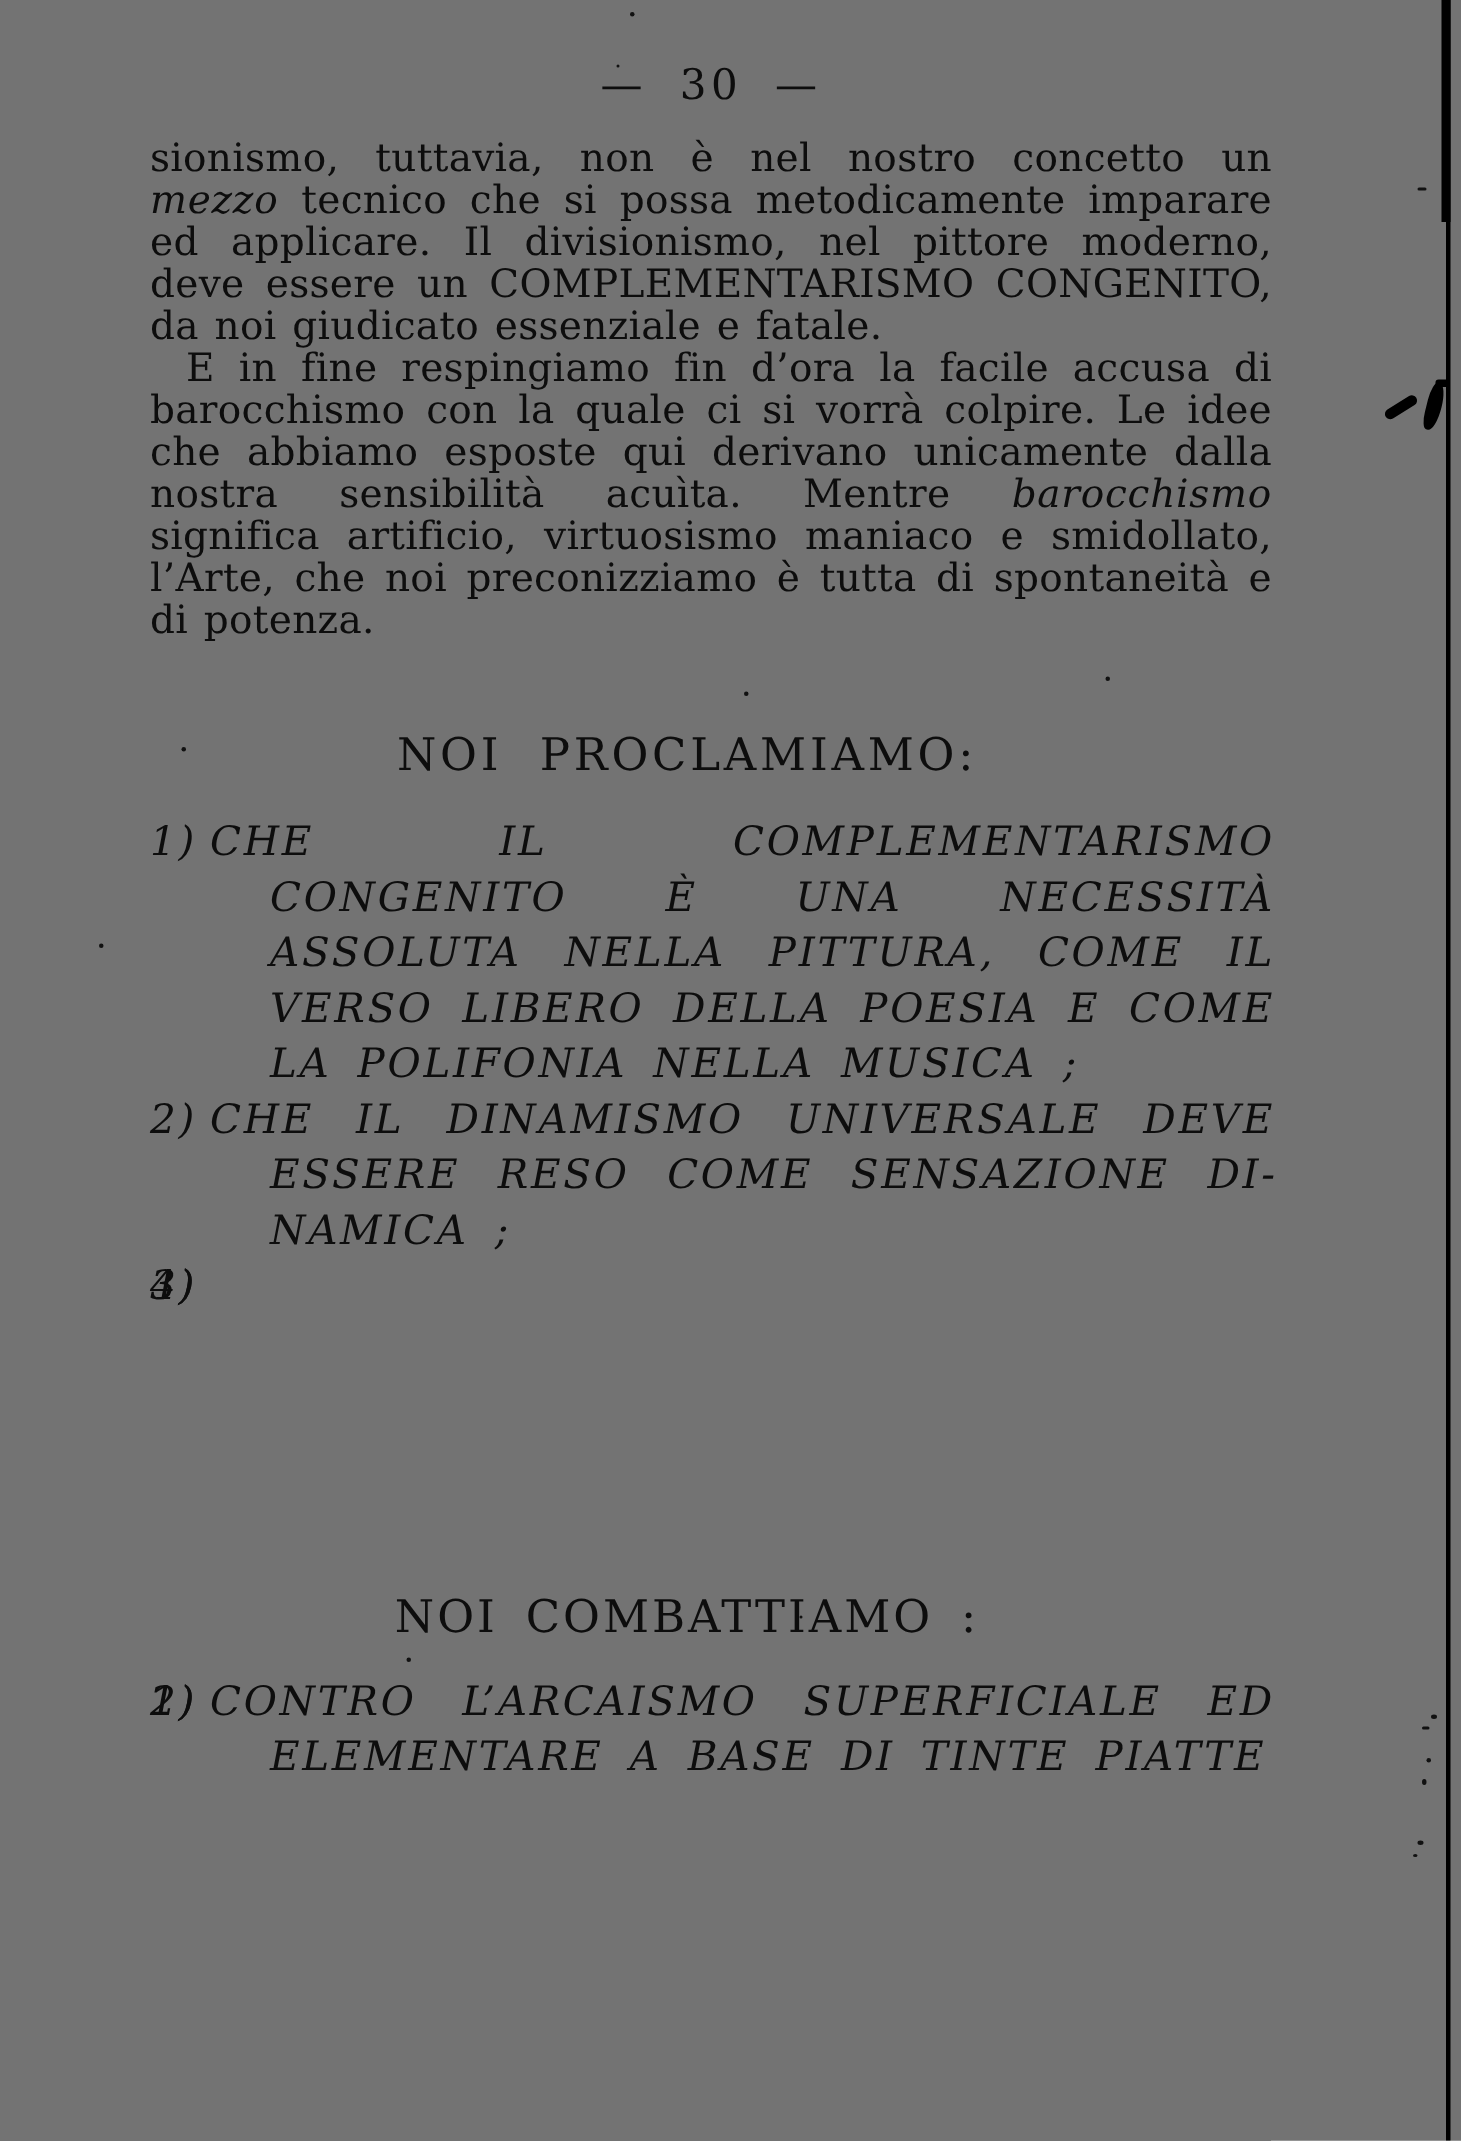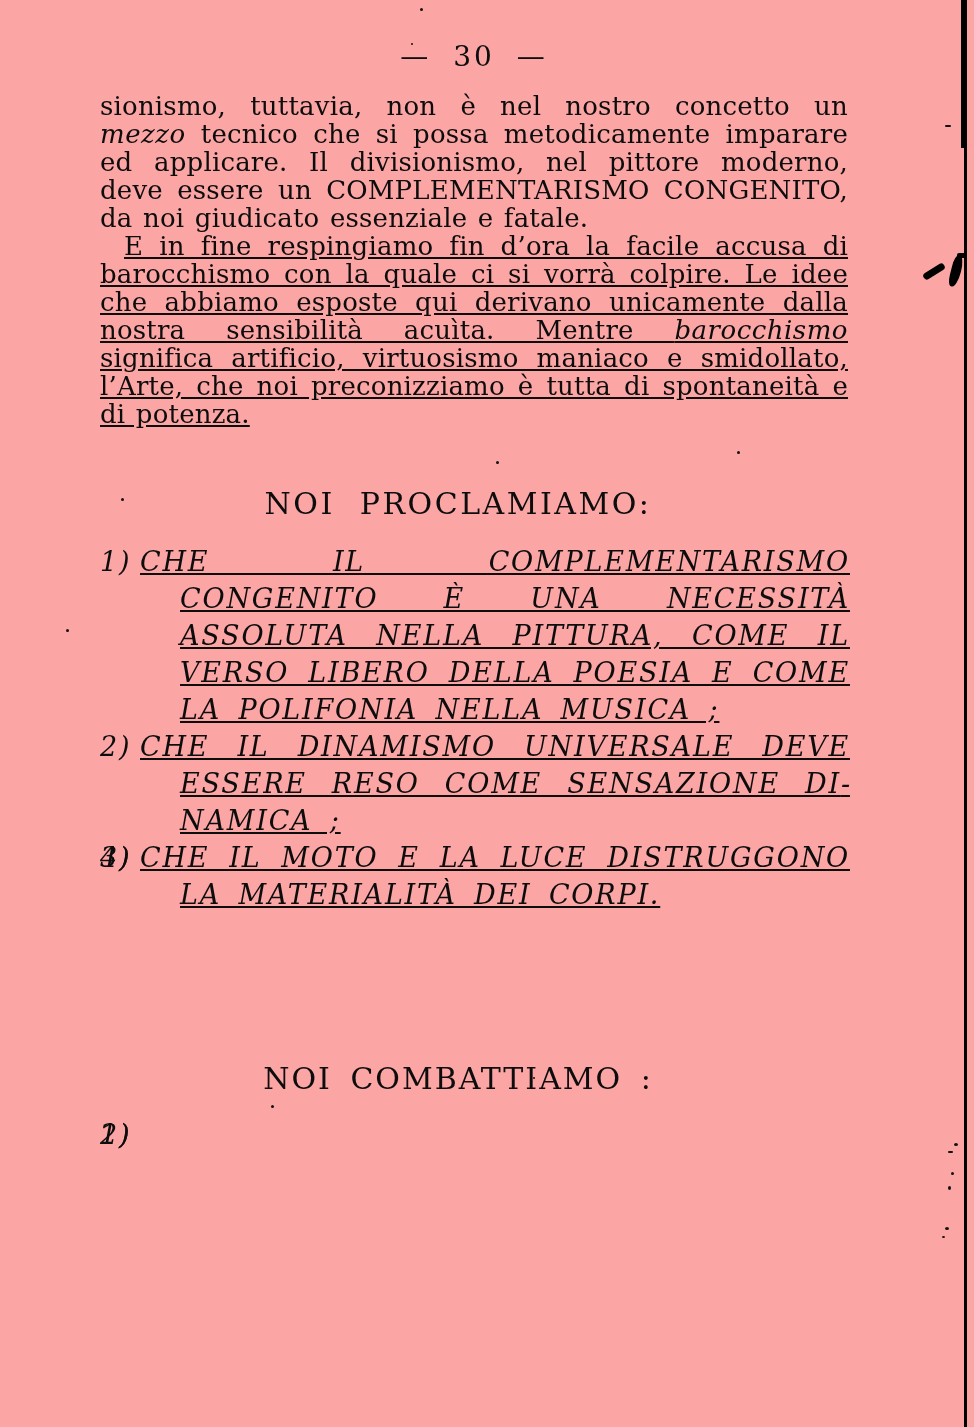--- a/index.html
+++ b/index.html
@@ -5,36 +5,36 @@
 <style>
   html, body { margin: 0; padding: 0; }
   body {
     width: 974px; height: 1427px;
     background: #ffffff;
     position: relative;
     font-family: "DejaVu Serif", "Liberation Serif", serif;
     color: #0d0d0d;
     overflow: hidden;
   }
-  .page { position: absolute; inset: 0; background: #fca5a5; }
+  .page { position: absolute; inset: 0; background: #737373; }
 
   .pageno {
     position: absolute; left: 100px; top: 40px; width: 748px;
     text-align: center; font-size: 28px; letter-spacing: 3px; word-spacing: 10px;
     white-space: nowrap;
   }
 
   .bodytext {
     position: absolute; left: 100px; top: 92px; width: 748px;
     font-size: 26px; line-height: 28px;
     text-align: justify; letter-spacing: 0.2px; word-spacing: 2px;
     hyphens: manual; -webkit-hyphens: manual;
   }
   .bodytext p { margin: 0; }
-  .bodytext p.indented { text-indent: 24px; text-decoration: underline; }
+  .bodytext p.indented { text-indent: 24px; }
   .bodytext em { font-style: italic; letter-spacing: 0.5px; }
 
   .heading {
     position: absolute; left: 84px; width: 748px;
     text-align: center; font-size: 30px; white-space: nowrap;
   }
   .heading.proclaim { top: 486px; letter-spacing: 2.5px; word-spacing: 13px; }
   .heading.combat  { top: 1061px; letter-spacing: 2px; word-spacing: 7px; }
 
   .manifesto-list { position: absolute; left: 100px; width: 750px; }
@@ -42,21 +42,21 @@
   .manifesto-list.combat  { top: 1116px; }
 
   .item {
     position: relative; padding-left: 80px;
     font-style: italic; font-size: 27px; line-height: 37px;
     letter-spacing: 1.8px; word-spacing: 7px;
     text-align: justify;
     hyphens: manual; -webkit-hyphens: manual;
   }
   .item .num { position: absolute; left: 0; top: 0; font-style: italic; }
-  .item .txt { display: block; text-indent: -40px; text-decoration: underline; }
+  .item .txt { display: block; text-indent: -40px; }
 
   
   .edge-line {
     position: absolute; left: 964px; top: 0; width: 3px; height: 1427px;
     background: #000;
   }
   .edge-line-thick {
     position: absolute; left: 961px; top: 0; width: 6px; height: 148px;
     background: #000;
   }
@@ -96,32 +96,32 @@
     </div>
     <div class="item">
       <span class="num">2)</span>
       <span class="txt">CHE IL DINAMISMO UNIVERSALE DEVE ESSERE RESO COME SENSAZIONE DI­NAMICA ;</span>
     </div>
     <div class="item">
       <span class="num">3)</span>
     </div>
     <div class="item">
       <span class="num">4)</span>
-      <span class="txt">CHE IL MOTO E LA LUCE DISTRUGGONO LA MATERIALITÀ DEI CORPI.</span>
     </div>
   </div>
 
   <div class="heading combat">NOI COMBATTIAMO :</div>
 
   <div class="manifesto-list combat">
     <div class="item">
       <span class="num">1)</span>
     </div>
     <div class="item">
       <span class="num">2)</span>
+      <span class="txt">CONTRO L’ARCAISMO SUPERFICIALE ED ELEMENTARE A BASE DI TINTE PIATTE</span>
     </div>
   </div>
 
   <div class="edge-line"></div>
   <div class="edge-line-thick"></div>
 
   <div class="inkmark">
     <div class="stroke-a"></div>
     <div class="stroke-b"></div>
     <div class="stroke-c"></div>

